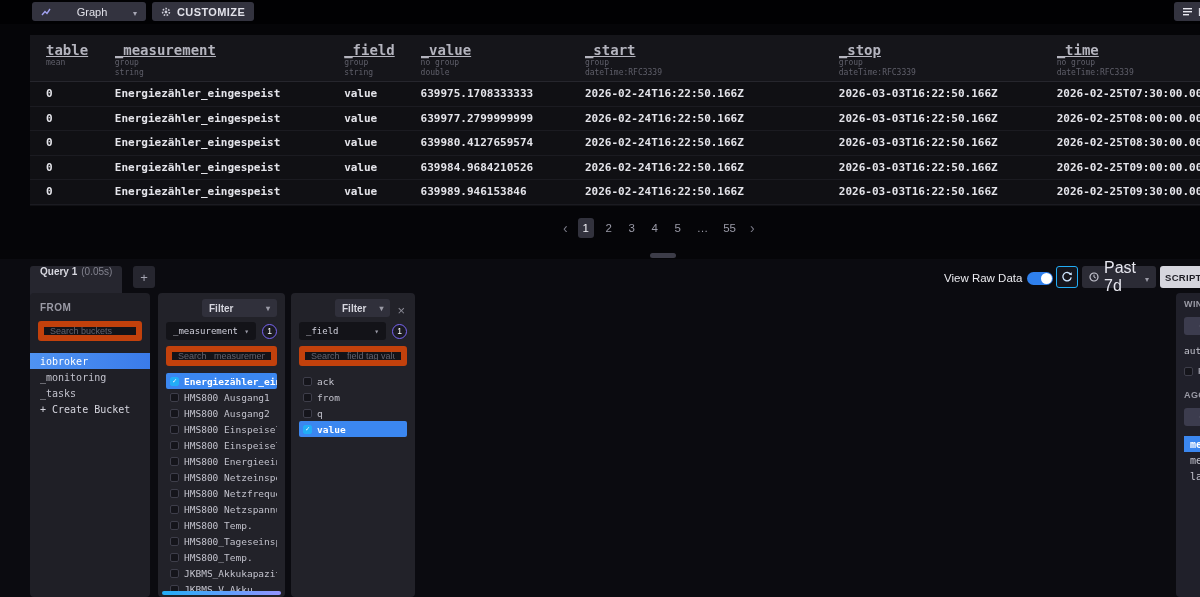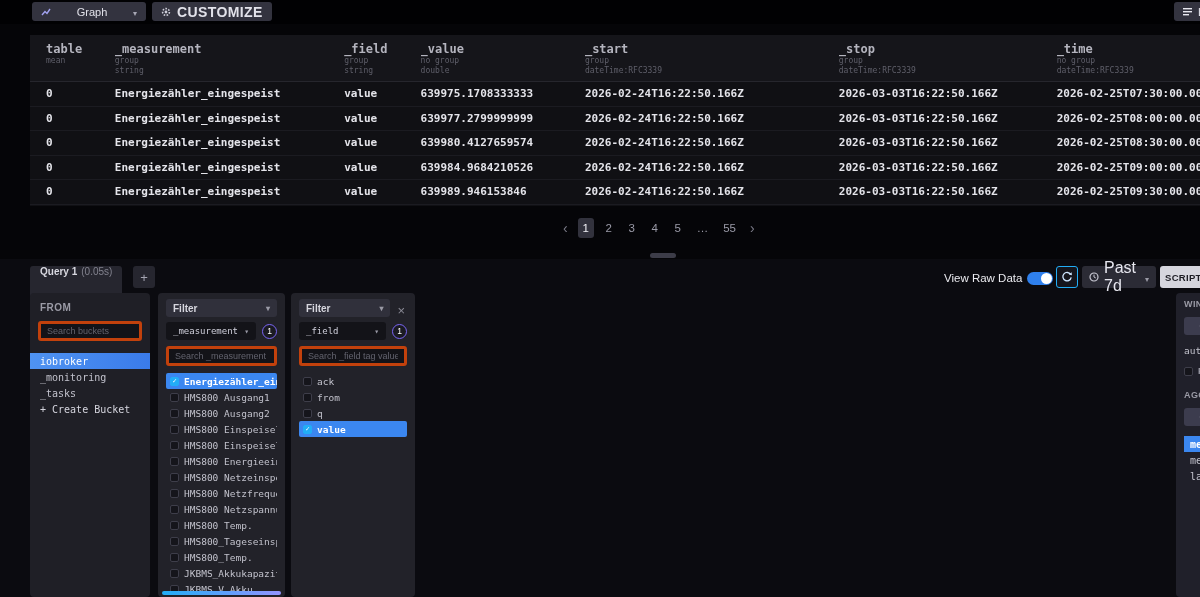--- a/index.html
+++ b/index.html
@@ -13,31 +13,31 @@
 
   
   .topbar { position:absolute; left:0; top:0; right:0; height:24px; background:#010103; }
   .tb-btn {
     position:absolute; top:2px; height:19px; background:#33333f; border-radius:3px;
     display:flex; align-items:center; gap:6px; padding:4px 9px; color:#e2e2ea;
     font-size:11px; cursor:pointer; white-space:nowrap;
   }
   .tb-btn .caret::after { content:"▾"; font-size:8px; color:#a7a7b4; }
   .btn-graph { left:32px; width:114px; justify-content:space-between; }
-  .btn-customize { left:152px; font-size:14px; font-weight:bold; letter-spacing:.4px; }
+  .btn-customize { left:152px; font-size:11px; font-weight:bold; letter-spacing:.4px; }
   .btn-local { left:1174px; width:60px; overflow:hidden; }
 
   
   .data-table {
     position:absolute; left:30px; top:35px; width:1170px; height:171px;
     background:#101014; font-family:"DejaVu Sans Mono", monospace;
   }
   .thead { display:flex; height:47px; padding-left:16px; background:#15151a; border-bottom:1px solid #26262d; }
   .th { padding-top:7px; overflow:hidden; }
-  .th-name { font-size:12px; font-weight:bold; color:#b4b4be; }
+  .th-name { font-size:14px; font-weight:bold; color:#b4b4be;text-decoration:underline; }
   .th-sub { font-size:8px; color:#5f5f6a; line-height:10px; }
   .tr { display:flex; height:24.5px; align-items:center; padding-left:16px; border-bottom:1px solid #1b1b21; }
   .td { font-size:11px; font-weight:bold; color:#e4e4ea; overflow:hidden; white-space:nowrap; }
   .c0{width:72px;} .c1{width:240px;} .c2{width:80px;} .c3{width:172px;}
   .c4{width:228px;} .c5{width:228px;margin-left:36px;} .c6{width:150px;}
 
   
   .pagination { position:absolute; left:560px; top:218px; display:flex; align-items:center; gap:7px; }
   .pg { min-width:16px; height:20px; display:flex; align-items:center; justify-content:center;
         color:#9b9ba8; font-size:11.5px; cursor:pointer; padding:0 4px; border-radius:3px; }
@@ -77,42 +77,42 @@
   .time-range .caret::after { content:"▾"; font-size:8px; color:#9a9aa6; }
   .script-btn { position:absolute; left:1160px; top:266px; height:22px; width:90px;
                 background:#d6d6de; color:#1d1d24; font-weight:bold; font-size:9.5px;
                 border-radius:3px; display:flex; align-items:center; padding:0 5px;
                 white-space:nowrap; overflow:hidden; cursor:pointer; letter-spacing:.3px; }
 
   
   .card { position:absolute; top:293px; bottom:0; background:#222229; border-radius:4px; overflow:hidden; }
   .card-inner { padding:6px 8px; }
   .card-title { font-size:10px; font-weight:bold; color:#9b9ba6; letter-spacing:.5px; padding:3px 2px 7px; }
-  .search { height:20px; width:100%; background:#131318; border:3px solid #c2410c; border-radius:3px;
+  .search { height:20px; width:100%; background:#131318; border:6px solid #c2410c; border-radius:3px;
             color:#a9a9b4; font-size:9px; padding:0 6px; outline:none;
             font-family:"Liberation Sans", sans-serif; }
   .search::placeholder { color:#63636e; }
 
   .from-card { left:30px; width:120px; background:#1f1f26; }
   .bucket-list { margin-top:6px; }
   .bucket { height:16px; display:flex; align-items:center; padding:0 10px; font-size:10px;
             color:#c2c2cc; cursor:pointer; white-space:nowrap; overflow:hidden; }
   .bucket.selected { background:linear-gradient(90deg,#4f93f2,#3a7bea); color:#fff; font-weight:normal; }
   .create-bucket { color:#d5d5de; }
 
   .filter-card1 { left:158px; width:127px; }
   .filter-card2 { left:291px; width:124px; }
   .dd { display:flex; align-items:center; justify-content:space-between; background:#30303b;
         border-radius:3px; height:18px; padding:0 7px; font-size:10px; font-weight:bold;
         color:#d6d6de; cursor:pointer; margin-bottom:5px; }
   .dd::after { content:"▾"; font-size:8px; color:#9a9aa6; margin-left:5px; }
   .dd.dark { background:#131318; font-family:"DejaVu Sans Mono", monospace; font-weight:normal;
              font-size:9px; color:#cfcfda; }
   .hdr-row { display:flex; align-items:center; gap:5px; }
-  .hdr-row .dd { flex:1; }
+  .hdr-row .dd { flex:1;margin-left:36px; }
   .key-row { display:flex; align-items:center; gap:6px; margin-bottom:5px; }
   .key-row .dd { flex:1; margin-bottom:0; }
   .badge { width:15px; height:15px; border-radius:50%; background:#1b1b22; border:1px solid #7a66f5;
            color:#fff; font-size:8.5px; display:flex; align-items:center; justify-content:center;
            flex:0 0 auto; }
   .close-btn { color:#8a8a95; font-size:13px; cursor:pointer; line-height:1; padding:0 2px; }
   .tag-list { margin-top:7px; }
   .fitem { height:16px; display:flex; align-items:center; gap:5px; padding:0 4px; font-size:9.5px;
            color:#c2c2cc; white-space:nowrap; overflow:hidden; cursor:pointer; border-radius:2px; }
   .fitem.selected { background:#3b87f0; color:#fff; font-weight:bold; }

